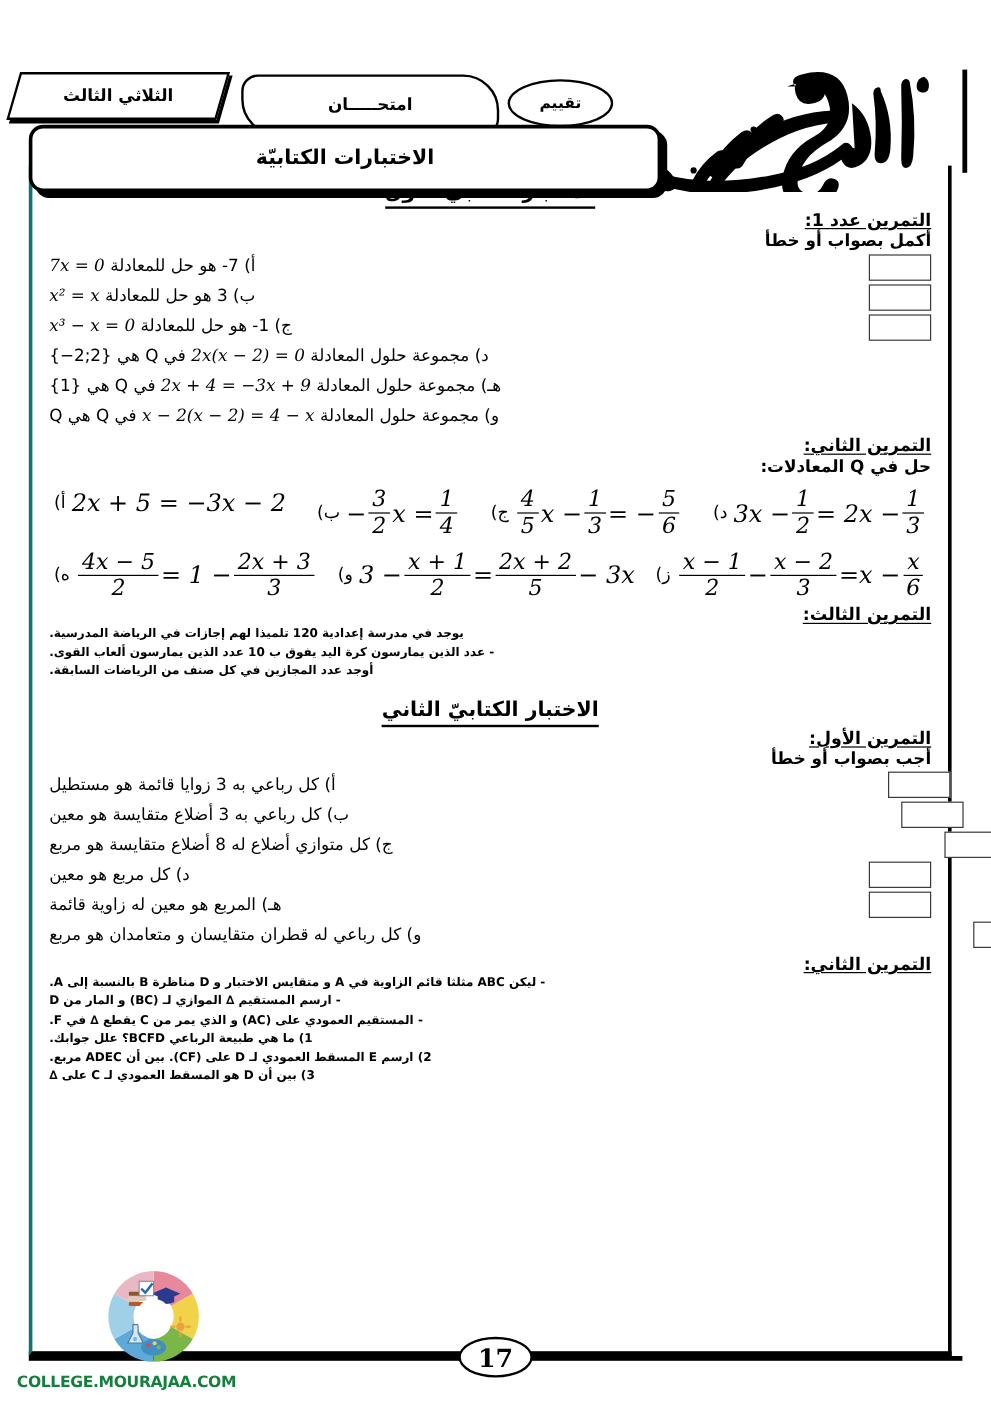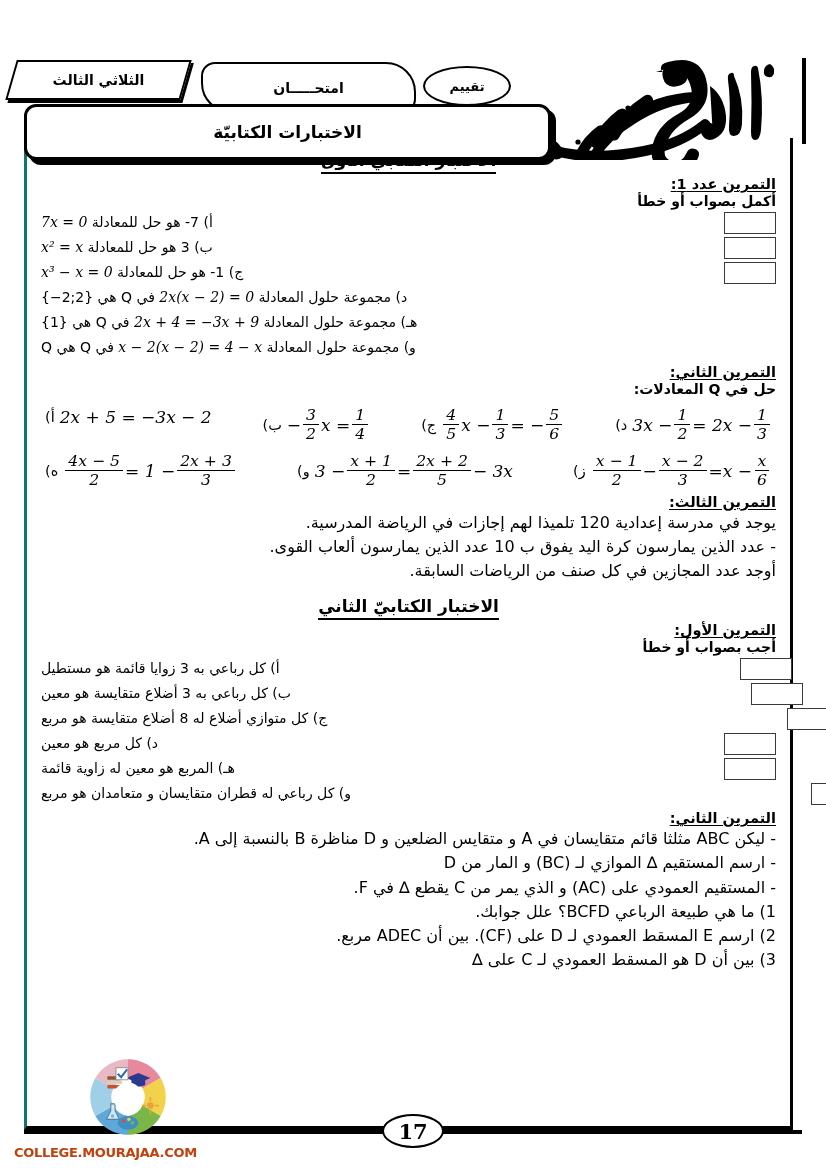--- a/index.html
+++ b/index.html
@@ -246,40 +246,41 @@
     font-size: 14.5px;
     font-family: "DejaVu Sans", sans-serif;
   }
   .eq-body {
     font-family: "DejaVu Serif", "Liberation Serif", serif;
     font-style: italic;
     direction: ltr;
     display: inline-flex;
     align-items: center;
     white-space: nowrap;
-    font-size: 17px;
+    font-size: 20px;
   }
   .frac {
     display: inline-flex;
     flex-direction: column;
     align-items: center;
     vertical-align: middle;
     margin: 0 2px;
     font-size: 0.92em;
     line-height: 1.05;
   }
   .frac .num { border-bottom: 1.2px solid #000; padding: 0 3px 1px 3px; }
   .frac .den { padding: 1px 3px 0 3px; }
 
   
   .p-line {
-    font-size: 16px;
-    text-align: right;
+    font-size: 10px;
+    text-align: left;
     margin: 1px 0;
     line-height: 1.45;
+    font-weight: bold;
   }
 
   
   .footer-rule {
     position: absolute;
     bottom: 34px;
     right: 24px;
     left: 24px;
     height: 4px;
     background: #000;
@@ -303,21 +304,21 @@
     font-weight: bold;
   }
   .site-watermark {
     position: absolute;
     bottom: 8px;
     left: 14px;
     font-family: "DejaVu Sans", "Liberation Sans", sans-serif;
     font-size: 13px;
     font-weight: bold;
     letter-spacing: -0.3px;
-    color: #c2410c;
+    color: #15803d;
     direction: ltr;
   }
 
   
   .wheel-logo {
     position: absolute;
     bottom: 28px;
     left: 85px;
     width: 86px;
     height: 86px;
@@ -629,21 +630,21 @@
           <div class="tf-text">
             <span>و)</span>
             <span>كل رباعي له قطران متقايسان و متعامدان هو مربع</span>
           </div>
           <div class="tf-spacer"></div>
           <div class="tf-box"></div>
         </div>
       </div>
 
       <div class="ex-title">التمرين الثاني:</div>
-      <div class="p-line">- ليكن ABC مثلثا قائم متقايسان في A و متقايس الضلعين و D مناظرة B بالنسبة إلى A.</div>
+      <div class="p-line">- ليكن ABC مثلثا قائم الزاوية في A و متقايس الاختبار و D مناظرة B بالنسبة إلى A.</div>
       <div class="p-line">- ارسم المستقيم ∆ الموازي لـ (BC) و المار من D</div>
       <div class="p-line">- المستقيم العمودي على (AC) و الذي يمر من C يقطع ∆ في F.</div>
       <div class="p-line">1) ما هي طبيعة الرباعي BCFD؟ علل جوابك.</div>
       <div class="p-line">2) ارسم E المسقط العمودي لـ D على (CF). بين أن ADEC مربع.</div>
       <div class="p-line">3) بين أن D هو المسقط العمودي لـ C على ∆</div>
 
     </div>
   </div>
 
   <div class="wheel-logo">

